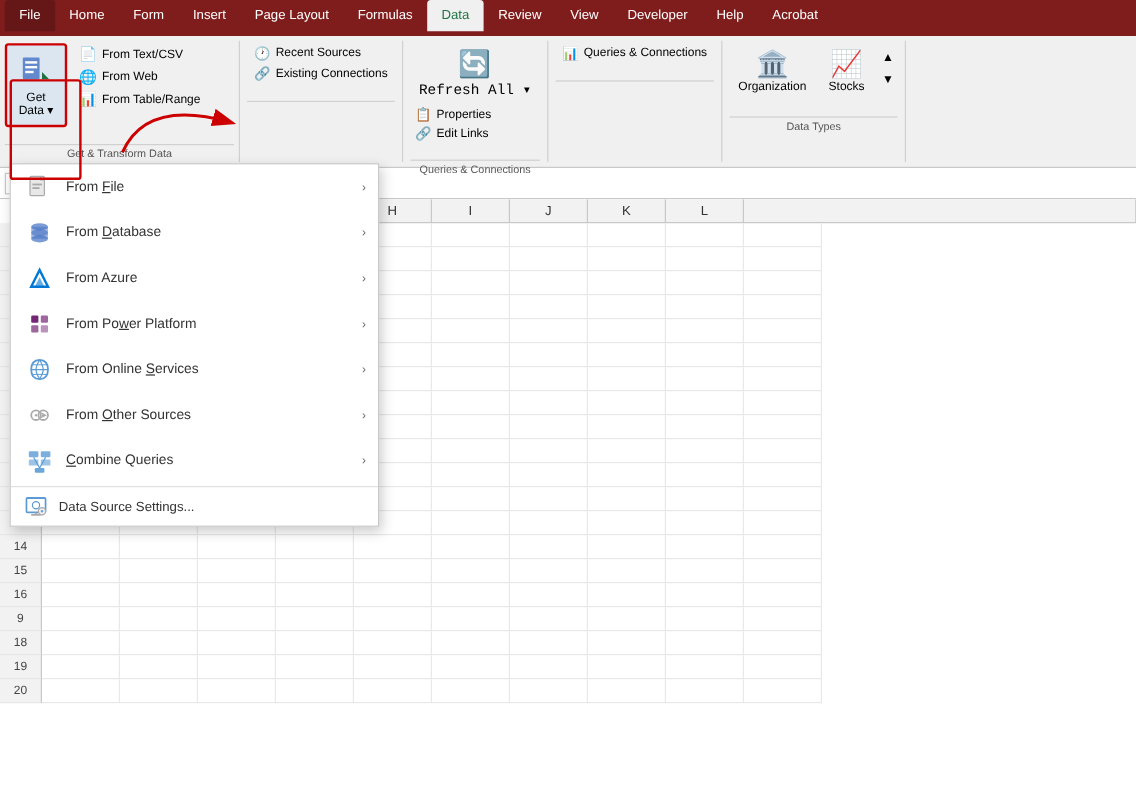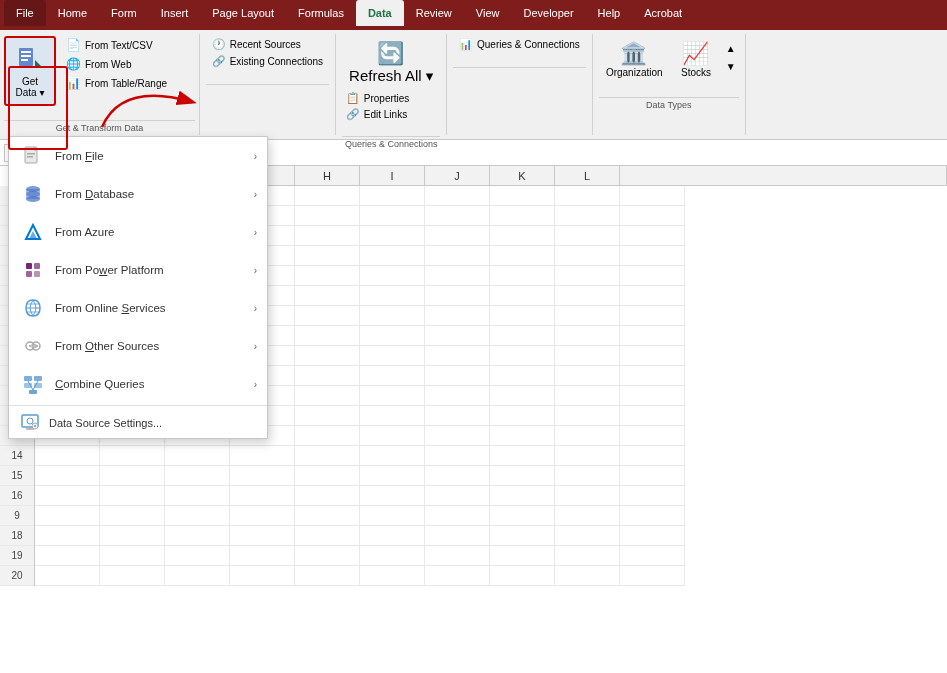--- a/index.html
+++ b/index.html
@@ -28,21 +28,21 @@
       color: white;
       font-size: 11px;
       border-radius: 3px 3px 0 0;
       height: 26px;
       display: flex;
       align-items: center;
     }
     .tab.active {
       background: #f0f0f0;
       color: #217346;
-      font-weight: 700;
+      font-weight: 400;
     }
 
     
     .ribbon-commands {
       background: #f0f0f0;
       border-bottom: 1px solid #c8c8c8;
       height: 110px;
       display: flex;
       align-items: stretch;
       padding: 4px 0;
@@ -173,21 +173,21 @@
       min-width: 65px;
       border-right: 1px solid #e8e8e8;
       border-bottom: 1px solid #e8e8e8;
     }
 
     
     .dropdown-menu {
       position: absolute;
       left: 8px;
       top: 136px;
-      width: 260px;
+      width: 308px;
       background: #fff;
       border: 1px solid #c8c8c8;
       box-shadow: 2px 4px 10px rgba(0,0,0,0.2);
       z-index: 100;
     }
 
     .menu-item {
       display: flex;
       align-items: center;
       padding: 6px 10px;
@@ -359,21 +359,21 @@
           <span>Existing Connections</span>
         </div>
       </div>
       <div style="font-size:9px; color:#555; text-align:center; border-top:1px solid #d0d0d0; padding-top:2px;"></div>
     </div>
 
     <div style="display:flex; flex-direction:column; padding:2px 6px; border-right:1px solid #d0d0d0; position:relative; min-width:90px;">
       <div style="padding-bottom:14px; display:flex; flex-direction:column; gap:1px;">
         <div class="ribbon-btn-large" style="flex-direction:column; min-width:60px;">
           <div style="font-size:22px;">🔄</div>
-          <span style="font-size:15px;">Refresh All ▾</span>
+          <span style="font-size:12px;font-family:Liberation Mono, monospace;">Refresh All ▾</span>
         </div>
         <div class="ribbon-btn-small" style="padding:1px 4px;">
           <span style="font-size:11px;">📋</span>
           <span>Properties</span>
         </div>
         <div class="ribbon-btn-small" style="padding:1px 4px;">
           <span style="font-size:11px;">🔗</span>
           <span>Edit Links</span>
         </div>
       </div>

